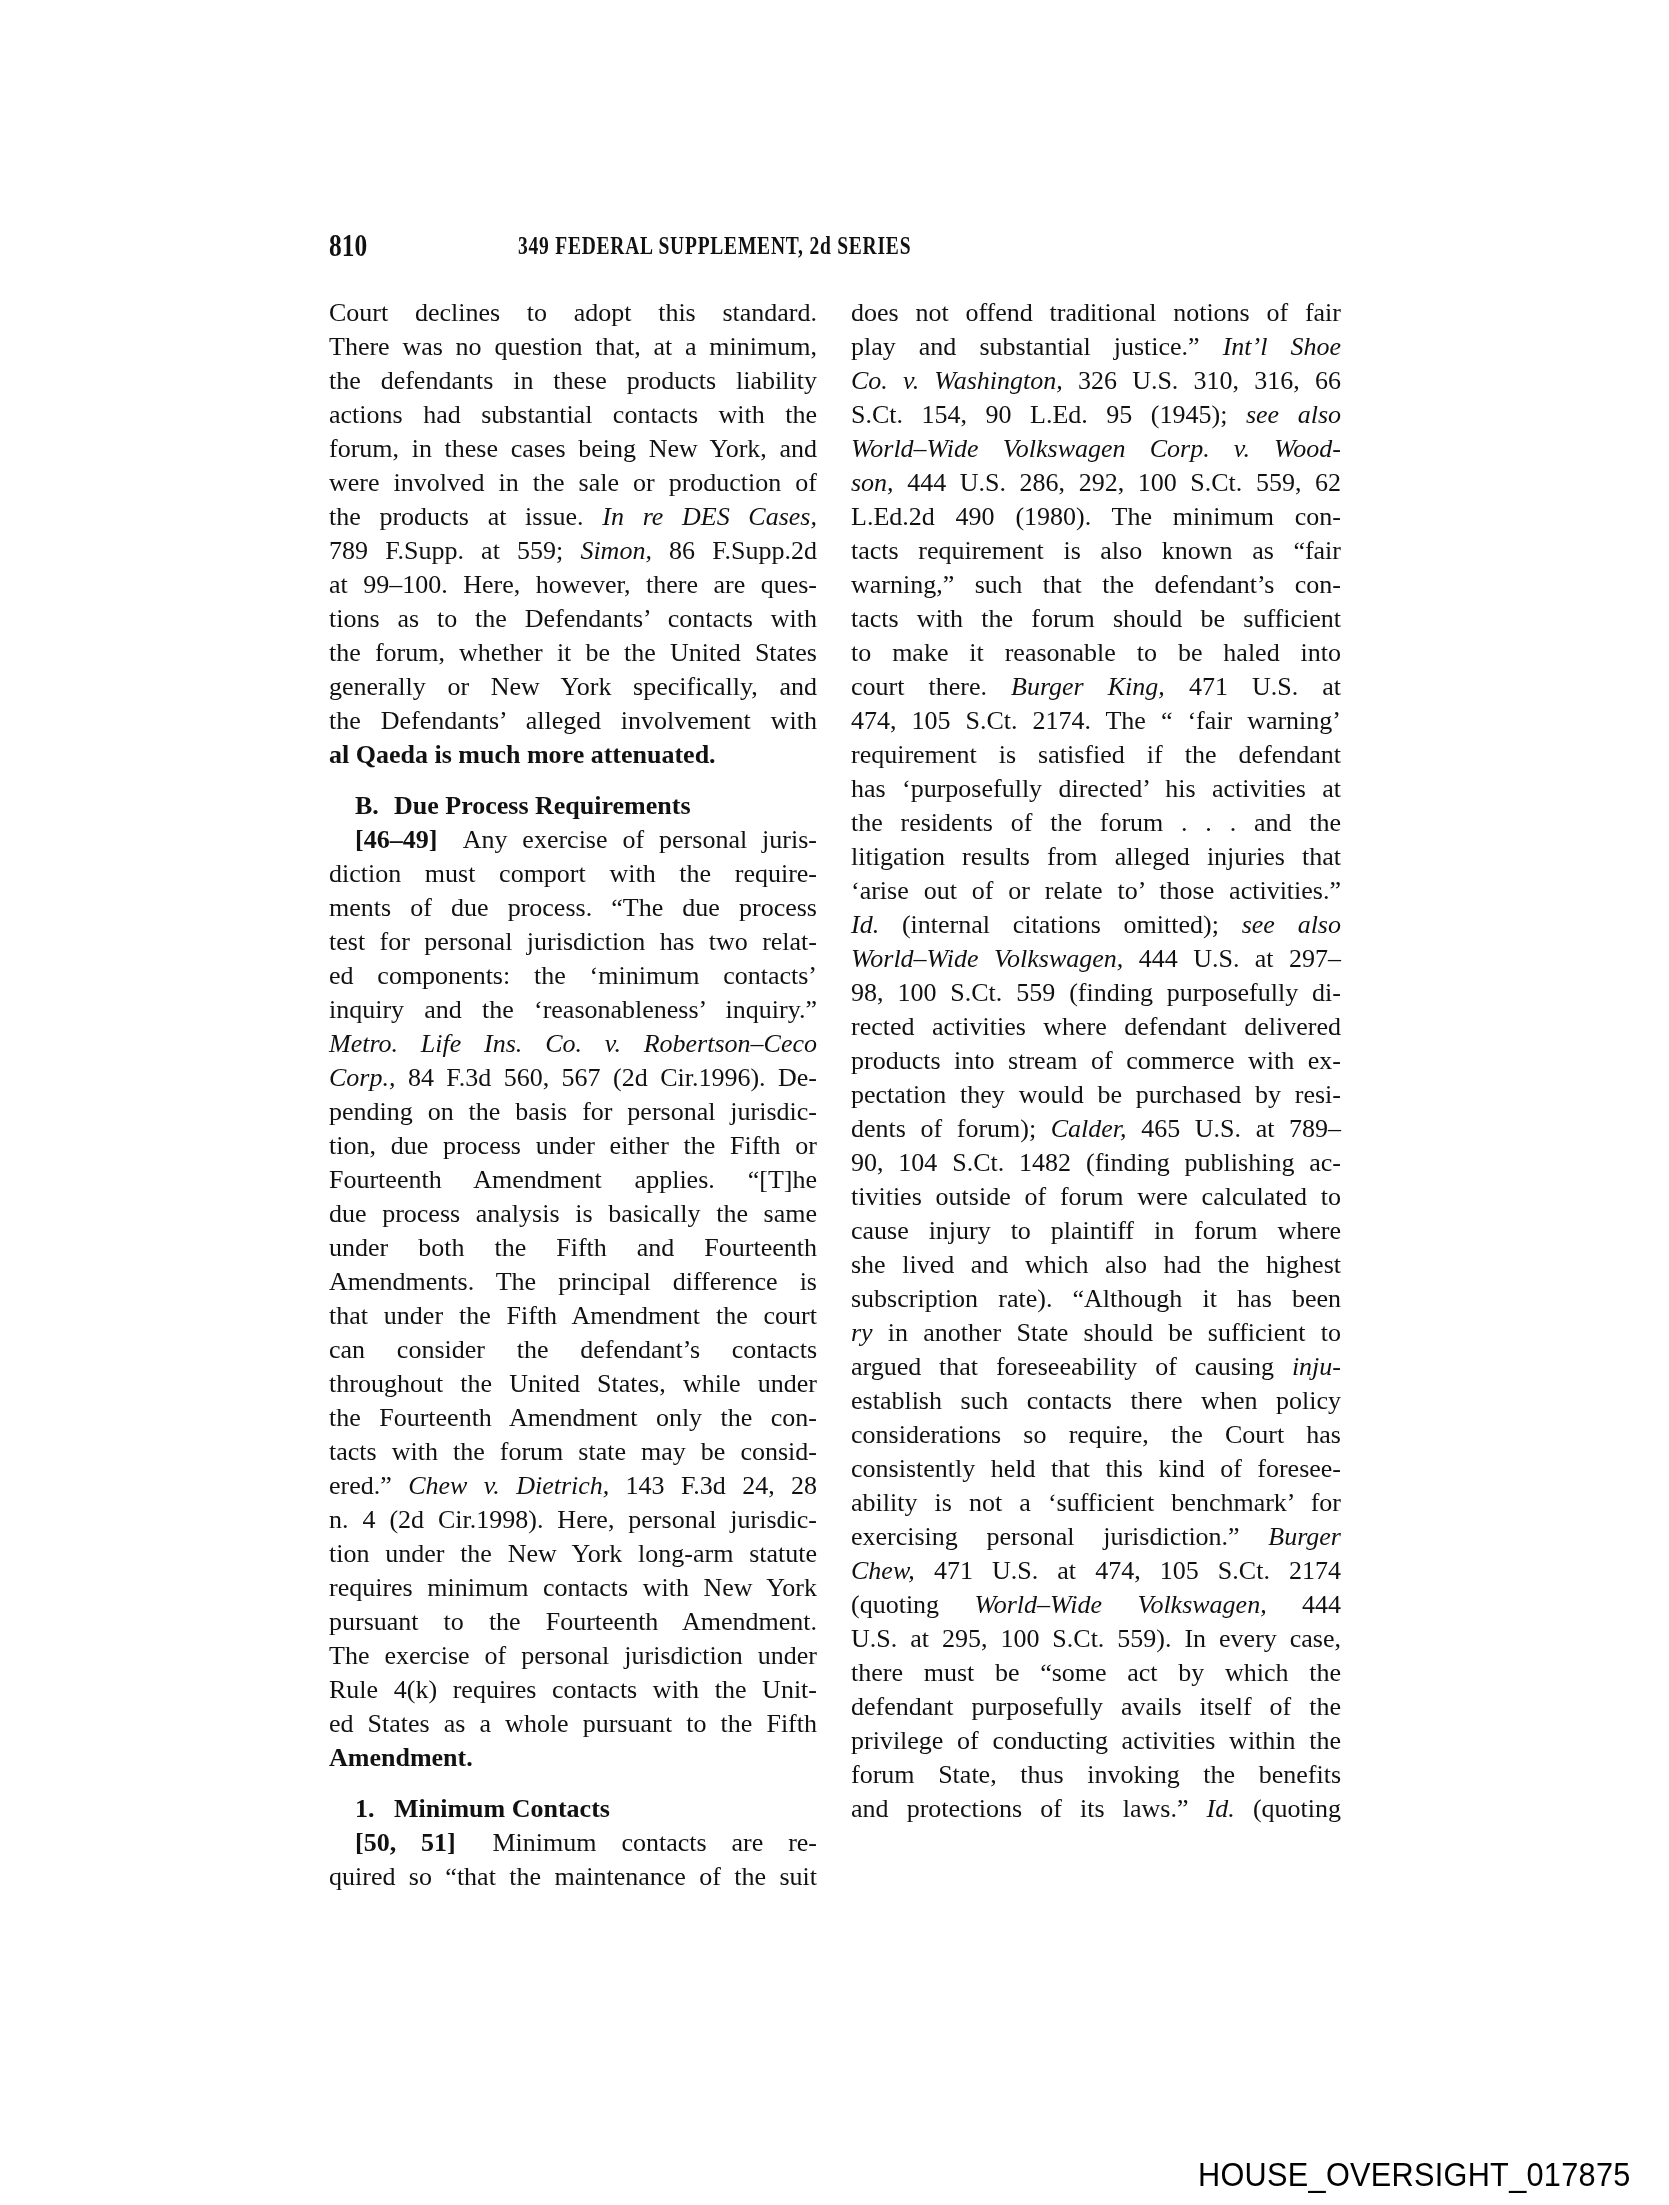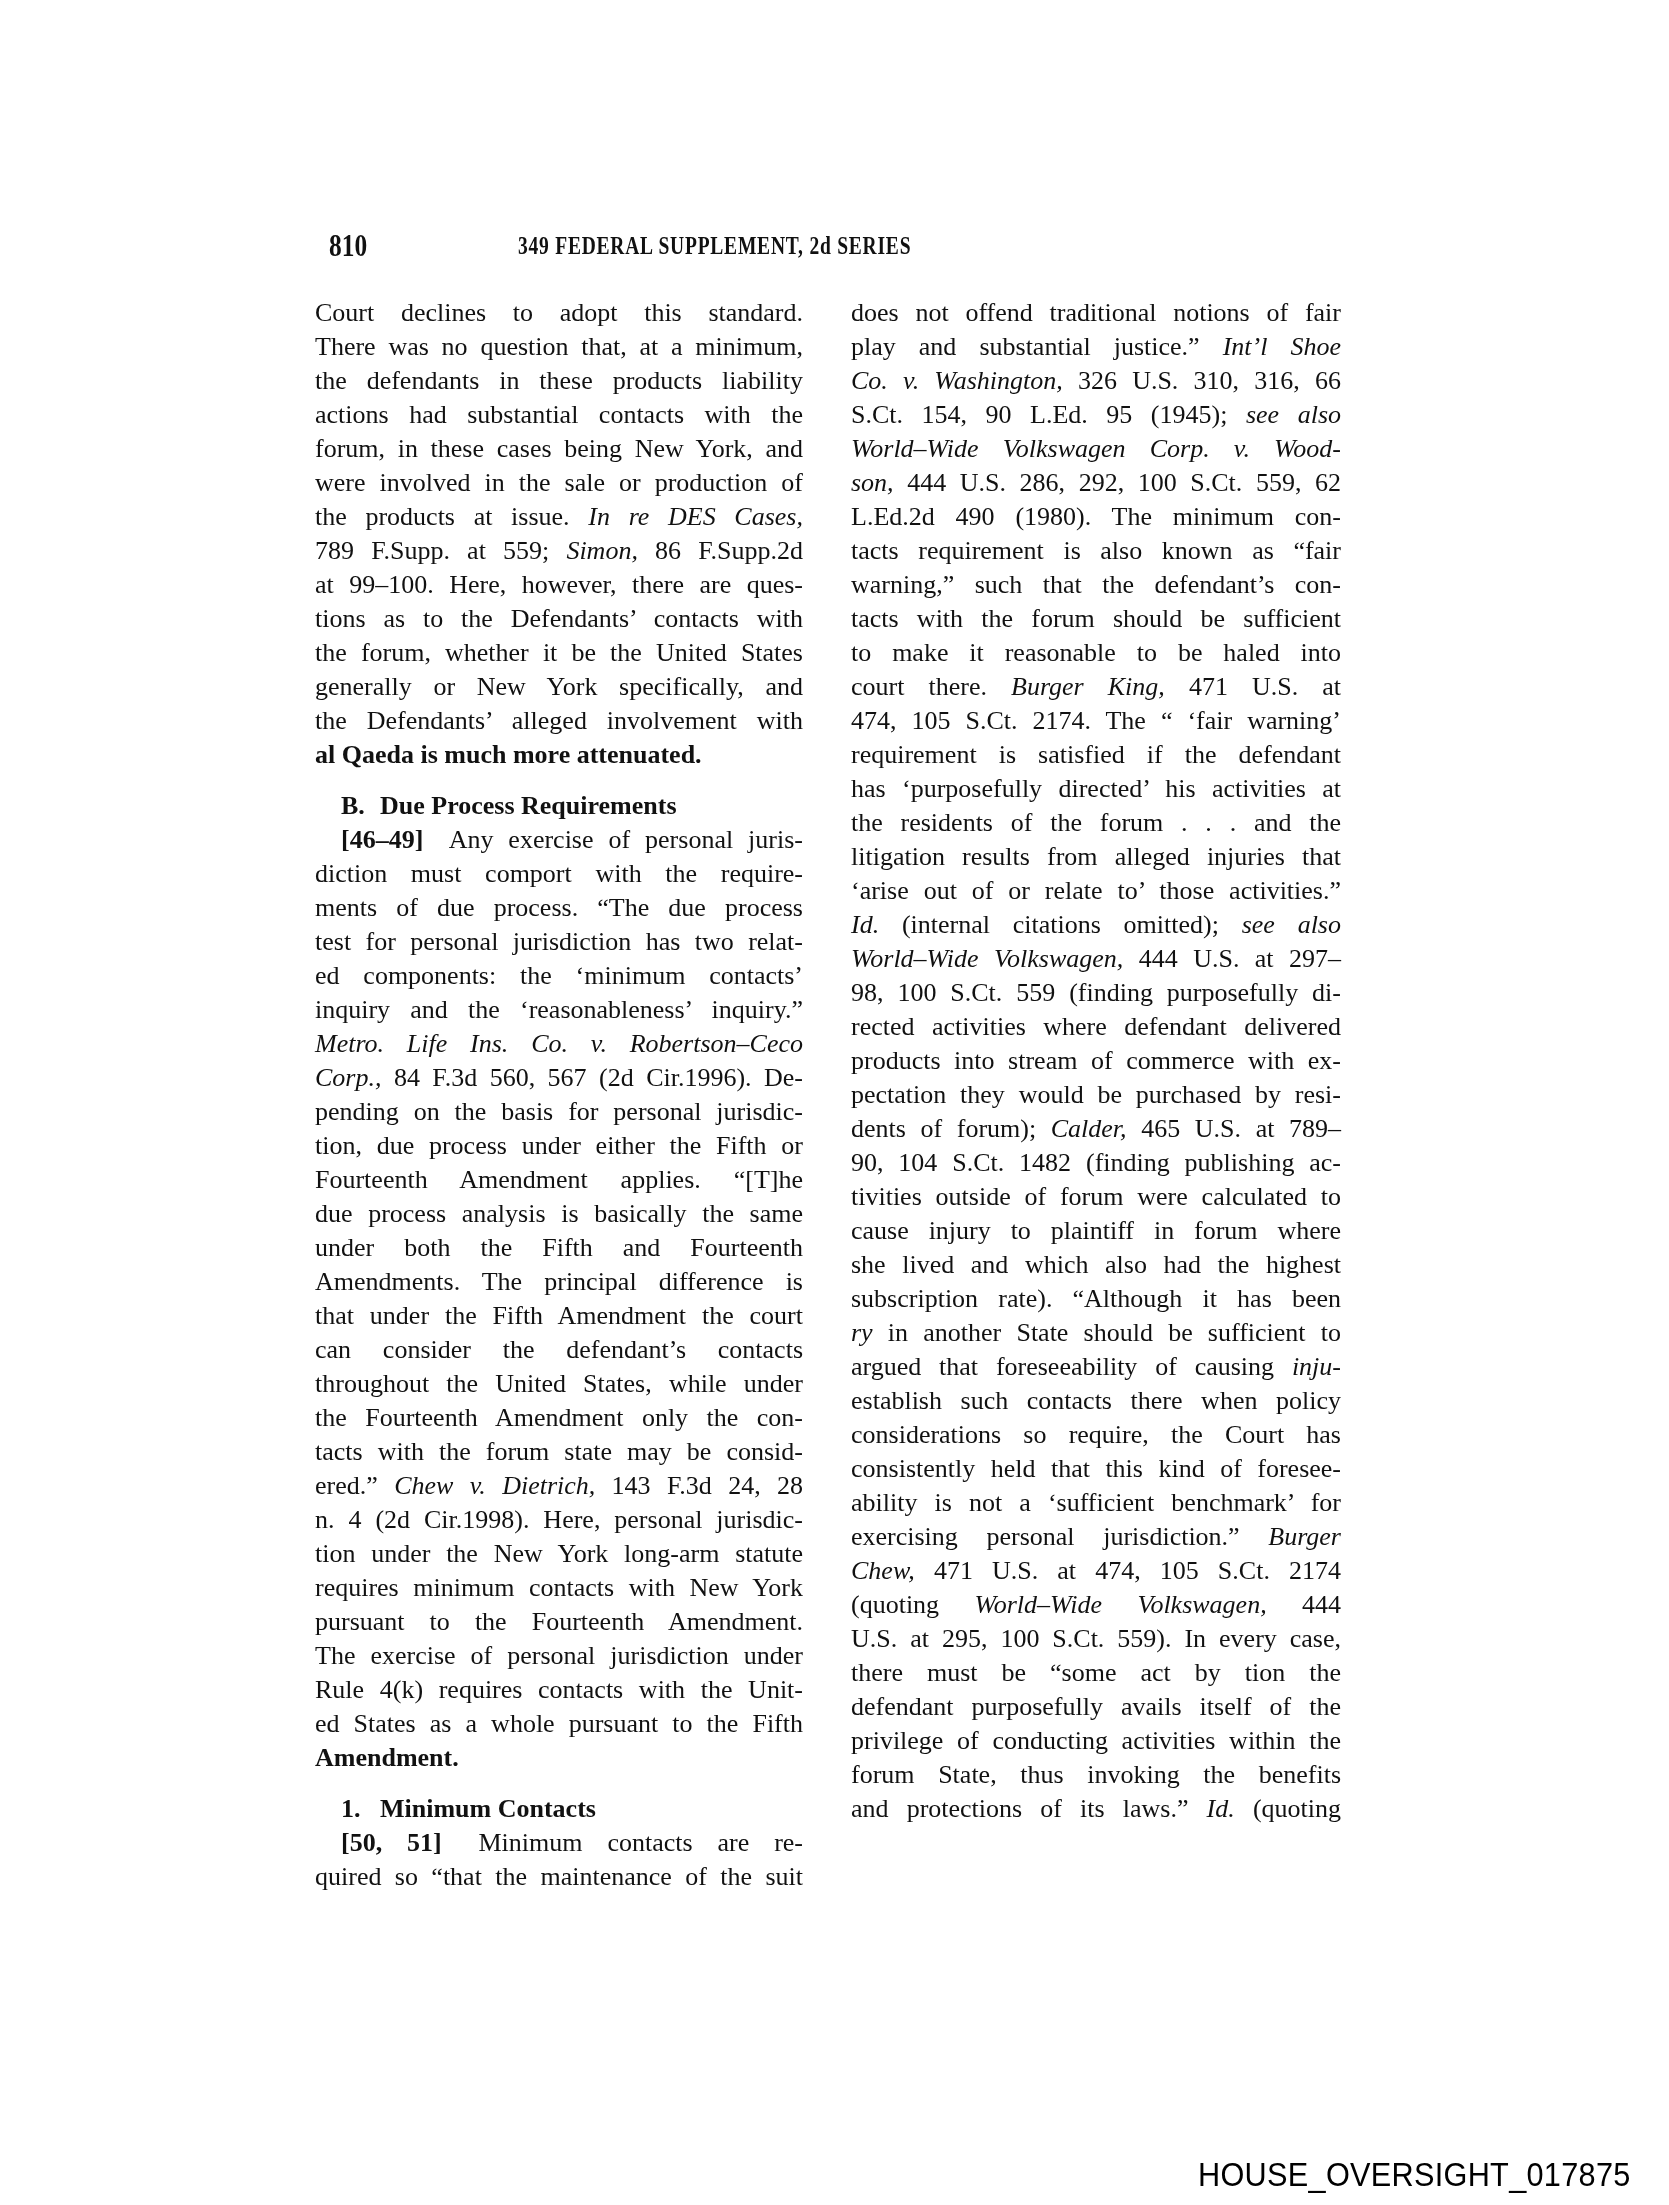--- a/index.html
+++ b/index.html
@@ -2,21 +2,21 @@
 <html style="font-size:10.5px"><head>
 <meta charset="utf-8">
 <style>
   html, body { margin: 0; padding: 0; background: #ffffff; }
   body { width: 1669px; height: 2205px; position: relative; overflow: hidden; color: #111; }
   .page { position: absolute; left: 0; top: 0; width: 1669px; height: 1597px; background: #fff; }
   .running-head { position: absolute; top: 229px; left: 329px; width: 1012px; height: 33px; }
   .page-number { position: absolute; left: 0; top: 0; font-family: "Liberation Serif", "DejaVu Serif", serif; font-weight: bold; font-size: 31px; line-height: 33px; transform: scaleX(0.82); transform-origin: left center; }
   .running-title { position: absolute; left: 189px; top: 3.9px; font-family: "Liberation Serif", "DejaVu Serif", serif; font-weight: bold; font-size: 25px; line-height: 26px; letter-spacing: 1px; transform: scaleX(0.78); transform-origin: left center; white-space: nowrap; }
   .col { position: absolute; top: 296px; font-family: "Liberation Serif", "DejaVu Serif", serif; font-size: 26px; }
-  .col-left { left: 315px; width: 488px; }
+  .col-left { left: 329px; width: 488px; }
   .col-right { left: 851px; width: 490px; }
   .line { display: block; height: 34px; line-height: 34px; text-align: justify; text-align-last: justify; white-space: nowrap; overflow: visible; }
   .line.last { text-align-last: left; font-weight: bold; }
   .gap { height: 17px; }
   .heading { display: block; height: 34px; line-height: 34px; font-weight: bold; padding-left: 26px; white-space: nowrap; }
   .heading .num { display: inline-block; width: 39px; }
   i { font-style: italic; }
   .headnote { font-weight: bold; margin-right: 11.8px; margin-top: 28px; }
   .indent { padding-left: 26px; }
   .stamp { position: absolute; left: 1198px; top: 2155px; font-family: "Liberation Sans", "DejaVu Sans", sans-serif; font-size: 33px; line-height: 39px; letter-spacing: 0.3px; color: #000; transform: scaleX(0.93); transform-origin: left center; white-space: nowrap; }
@@ -127,21 +127,21 @@
         <div class="line"><i>ry</i><span> in another State should be sufficient to</span></div>
         <div class="line"><span>argued that foreseeability of causing </span><i>inju-</i></div>
         <div class="line"><span>establish such contacts there when policy</span></div>
         <div class="line"><span>considerations so require, the Court has</span></div>
         <div class="line"><span>consistently held that this kind of foresee-</span></div>
         <div class="line"><span>ability is not a ‘sufficient benchmark’ for</span></div>
         <div class="line"><span>exercising personal jurisdiction.”  </span><i>Burger</i></div>
         <div class="line"><i>Chew,</i><span> 471 U.S. at 474, 105 S.Ct. 2174</span></div>
         <div class="line"><span>(quoting </span><i>World–Wide Volkswagen,</i><span> 444</span></div>
         <div class="line"><span>U.S. at 295, 100 S.Ct. 559).  In every case,</span></div>
-        <div class="line"><span>there must be “some act by tion the</span></div>
+        <div class="line"><span>there must be “some act by which the</span></div>
         <div class="line"><span>defendant purposefully avails itself of the</span></div>
         <div class="line"><span>privilege of conducting activities within the</span></div>
         <div class="line"><span>forum State, thus invoking the benefits</span></div>
         <div class="line"><span>and protections of its laws.”  </span><i>Id.</i><span> (quoting</span></div>
       </div>
   </div>
 
   <div class="stamp">HOUSE_OVERSIGHT_017875</div>
 </div>
 

